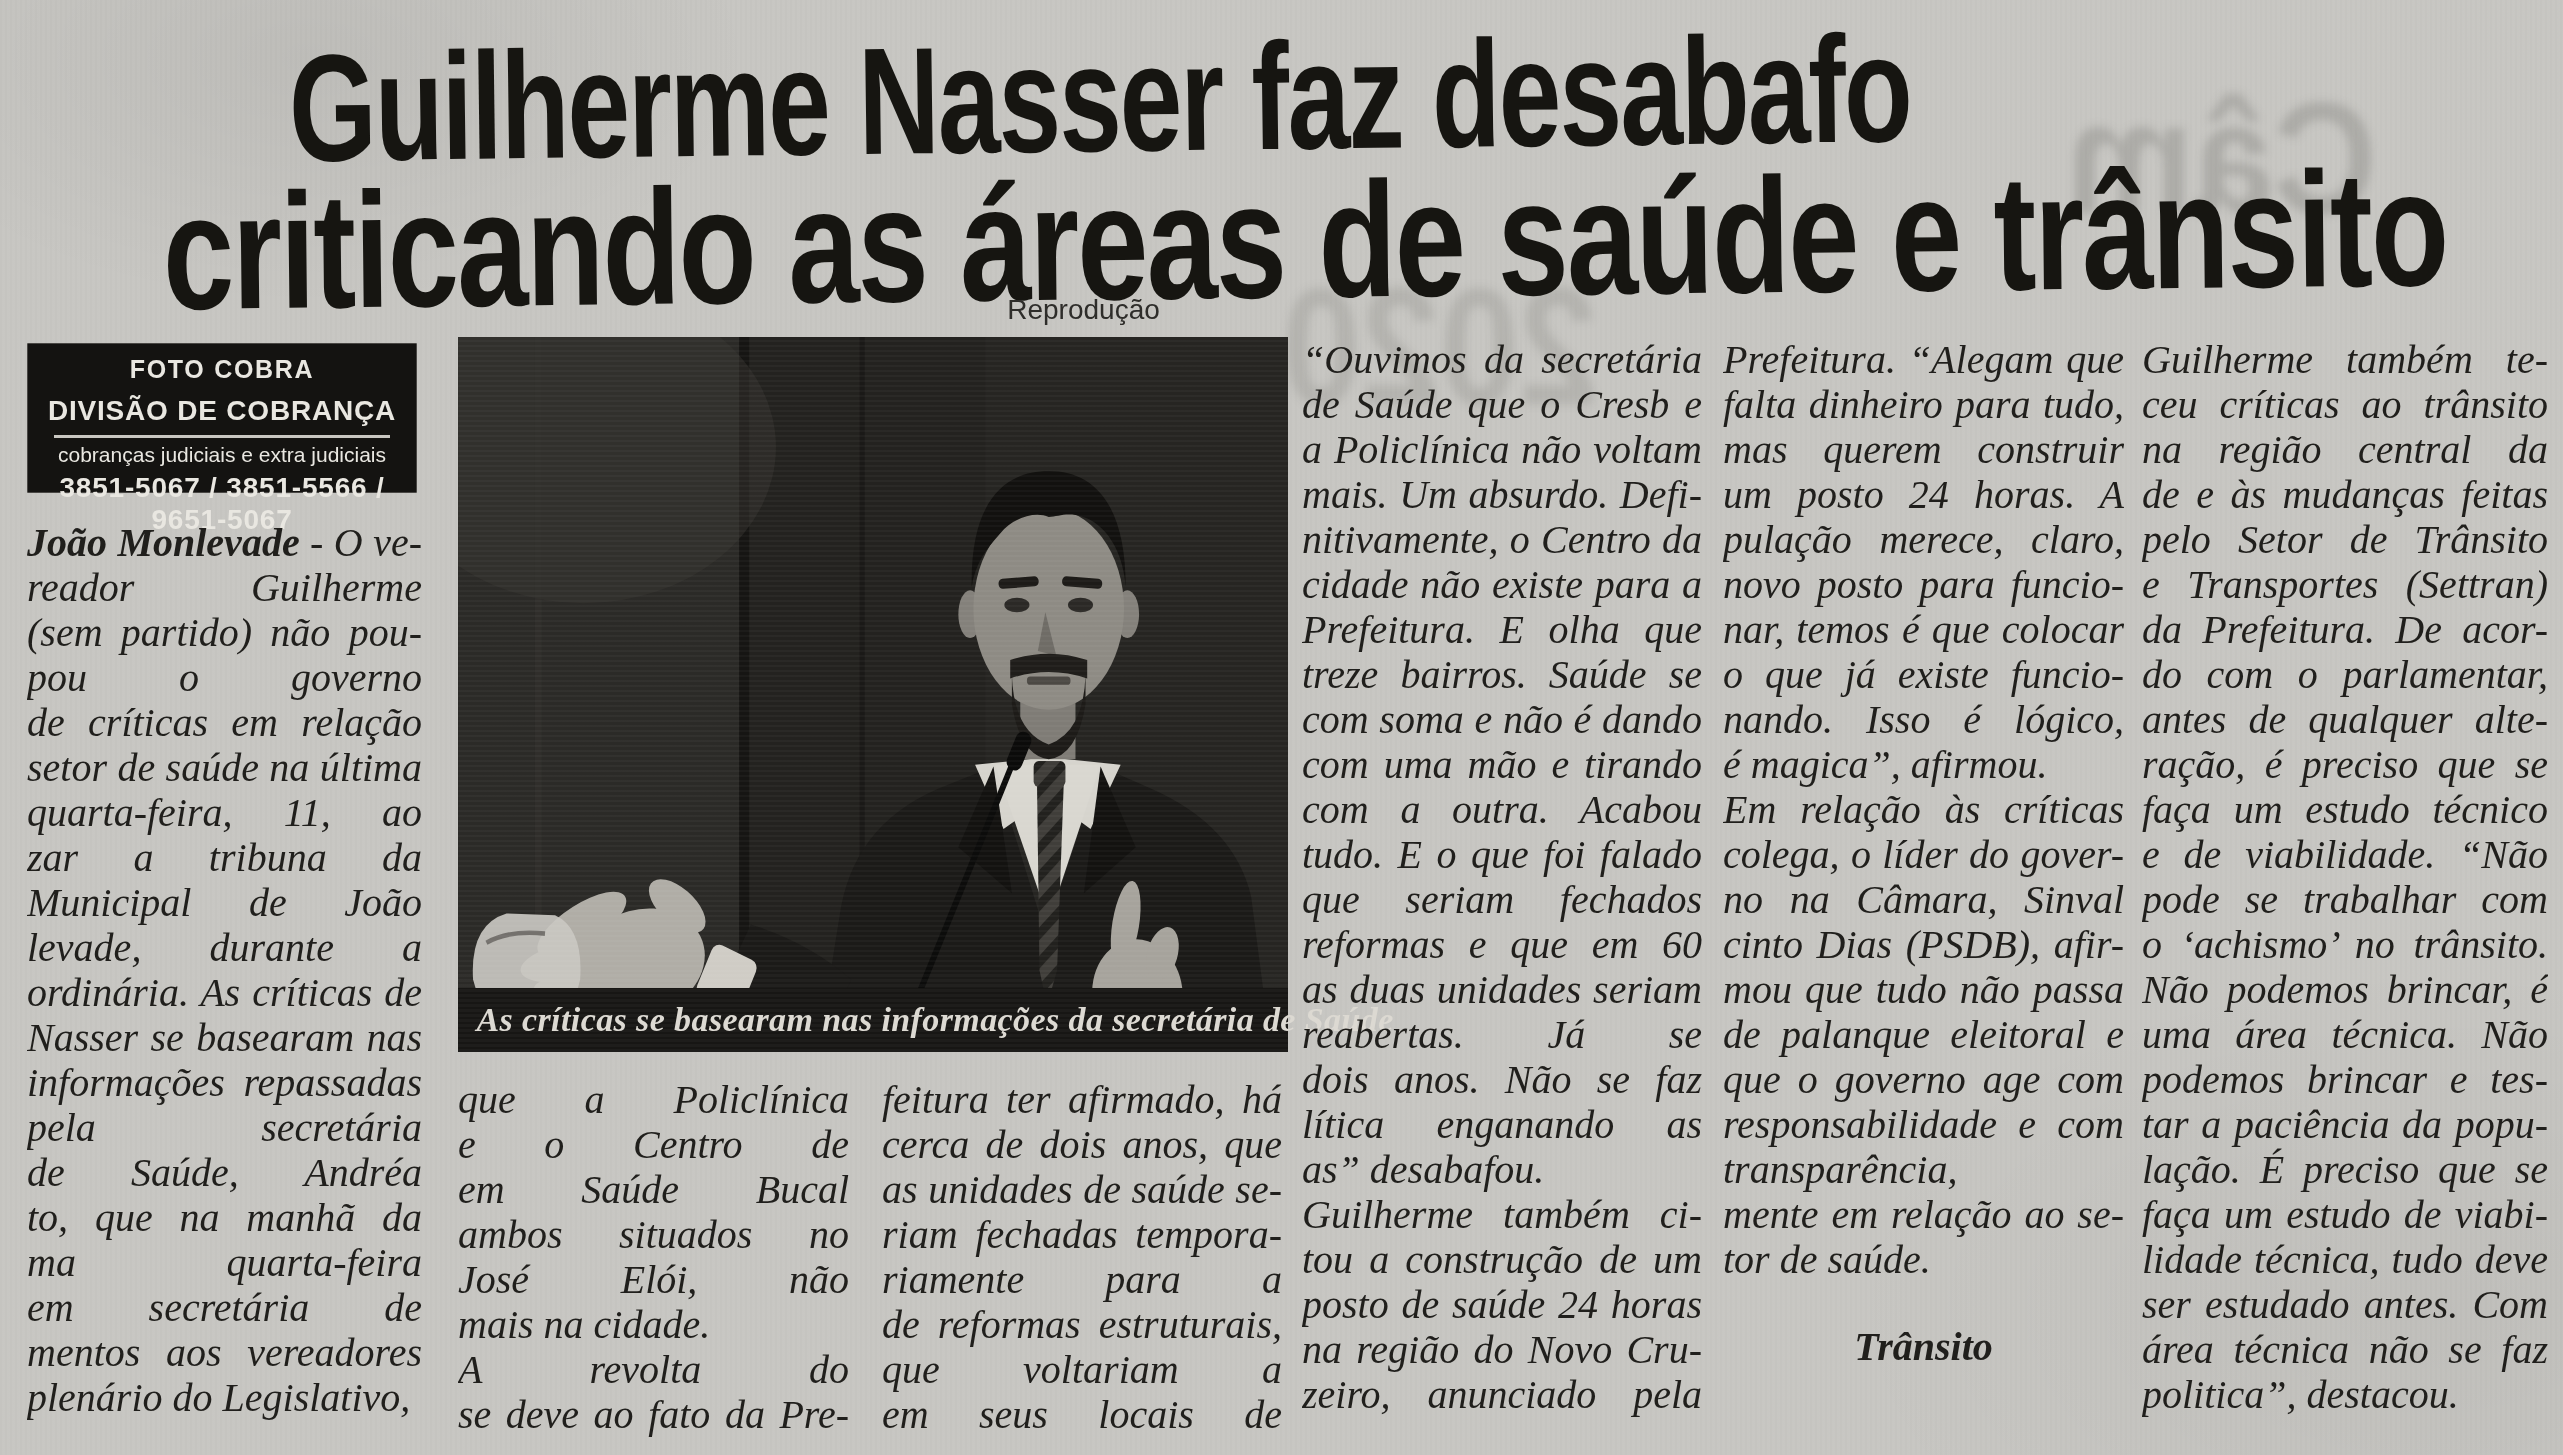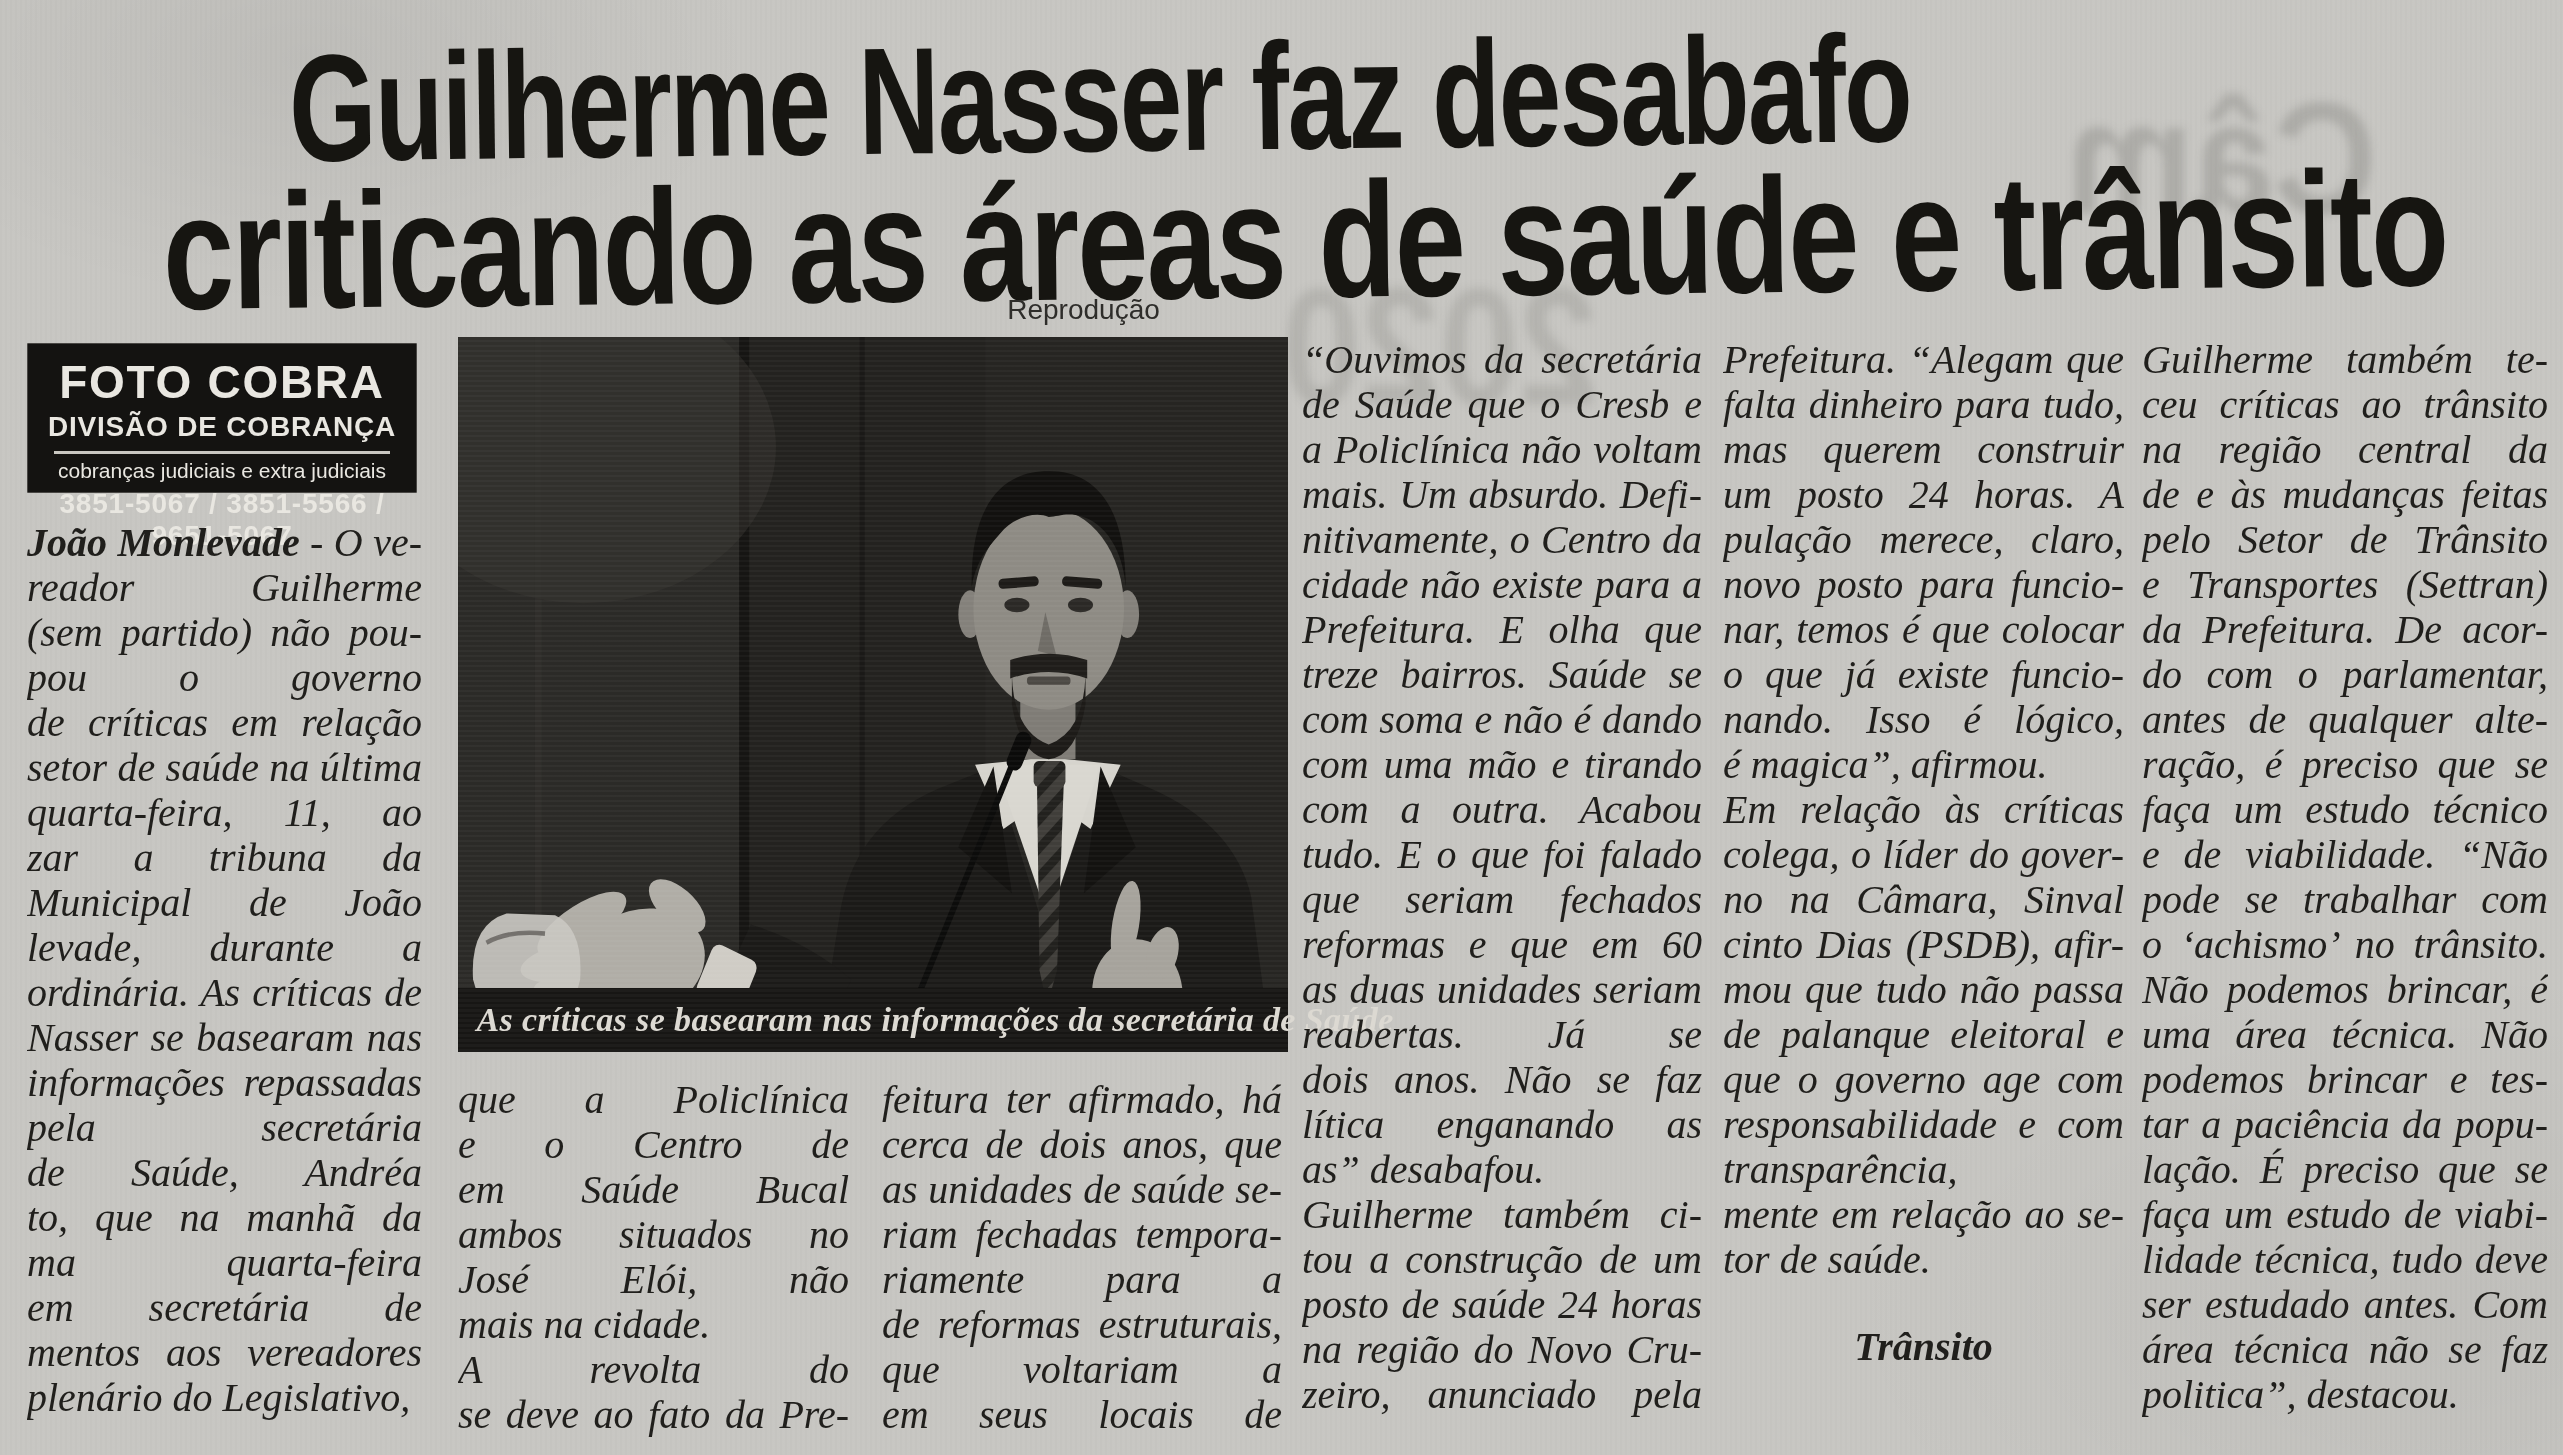--- a/index.html
+++ b/index.html
@@ -22,22 +22,22 @@
          color:rgba(72,70,66,.20);filter:blur(5px);white-space:nowrap;pointer-events:none;}
   #ghost1{top:67px;left:2049px;font-size:159px;transform:scaleX(-0.9);}
   #ghost2{top:251px;left:1254px;font-size:167px;transform:scaleX(-0.85);color:rgba(72,70,66,.14);}
   
   #credit{position:absolute;top:294px;left:962px;width:243px;text-align:center;
           font-family:"Liberation Sans",sans-serif;font-size:28px;color:#2e2d2a;}
   
   #adbox{position:absolute;left:29px;top:345px;width:386px;height:146px;background:#141311;
          color:#e9e7e1;text-align:center;font-family:"Liberation Sans",sans-serif;
          box-shadow:0 0 0 1.7px #141311;}
-  #adbox .t1{font-size:46px;font-weight:700;letter-spacing:1.7px;margin-top:10px;}
-  #adbox .t2{font-size:28px;font-weight:700;letter-spacing:0.8px;margin-top:2px;}
+  #adbox .t1{font-size:25px;font-weight:700;letter-spacing:1.7px;margin-top:10px;}
+  #adbox .t2{font-size:28px;font-weight:700;letter-spacing:0.8px;margin-top:11px;}
   #adbox .rule{border-top:3.3px solid rgba(233,231,225,.85);margin:7.5px 25px 5.9px 25px;}
   #adbox .t3{font-size:21px;font-weight:400;}
   #adbox .t4{font-size:28px;font-weight:700;margin-top:4.2px;letter-spacing:0.8px;}
   
   #photo{position:absolute;left:458px;top:337px;width:830px;height:715px;background:#21201e;}
   #photo svg{position:absolute;inset:0;width:100%;height:100%;}
   #caption{position:absolute;left:0;right:0;bottom:0;height:64px;background:#171614;
            display:flex;align-items:center;padding:0 18.4px;
            font-style:italic;font-weight:700;font-size:34px;color:#dcd9d2;letter-spacing:0.4px;
            white-space:nowrap;}

